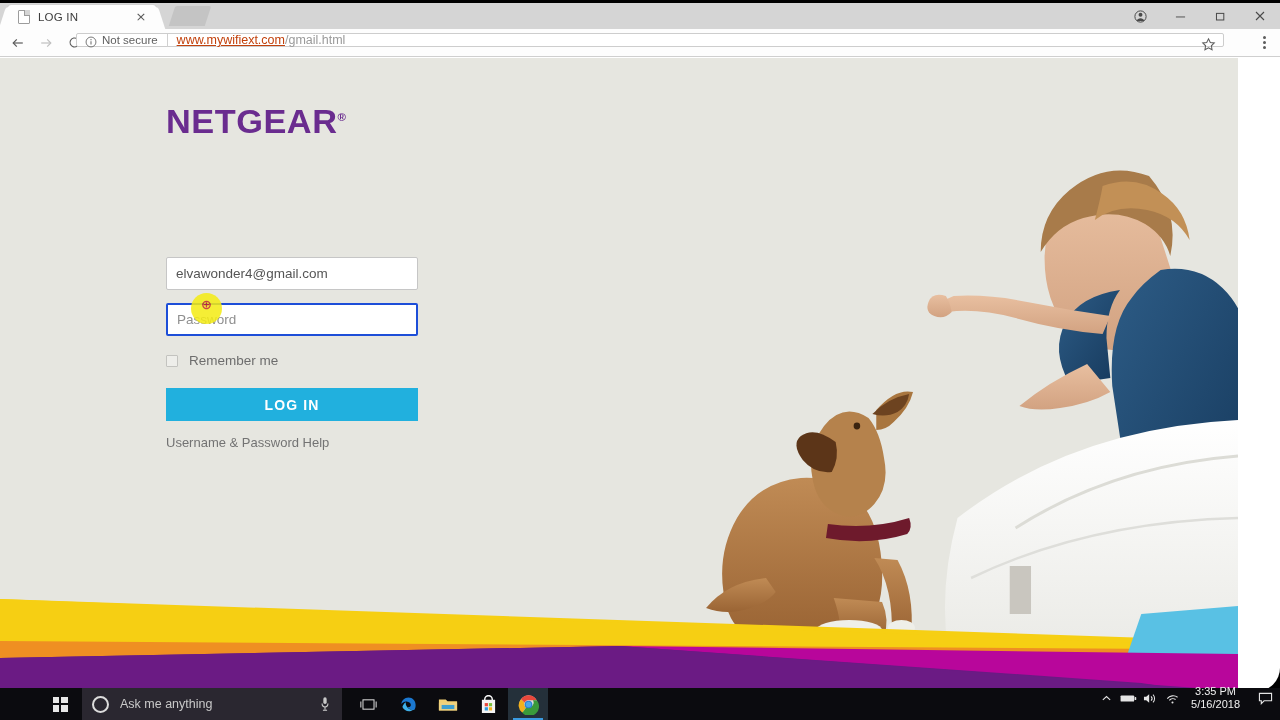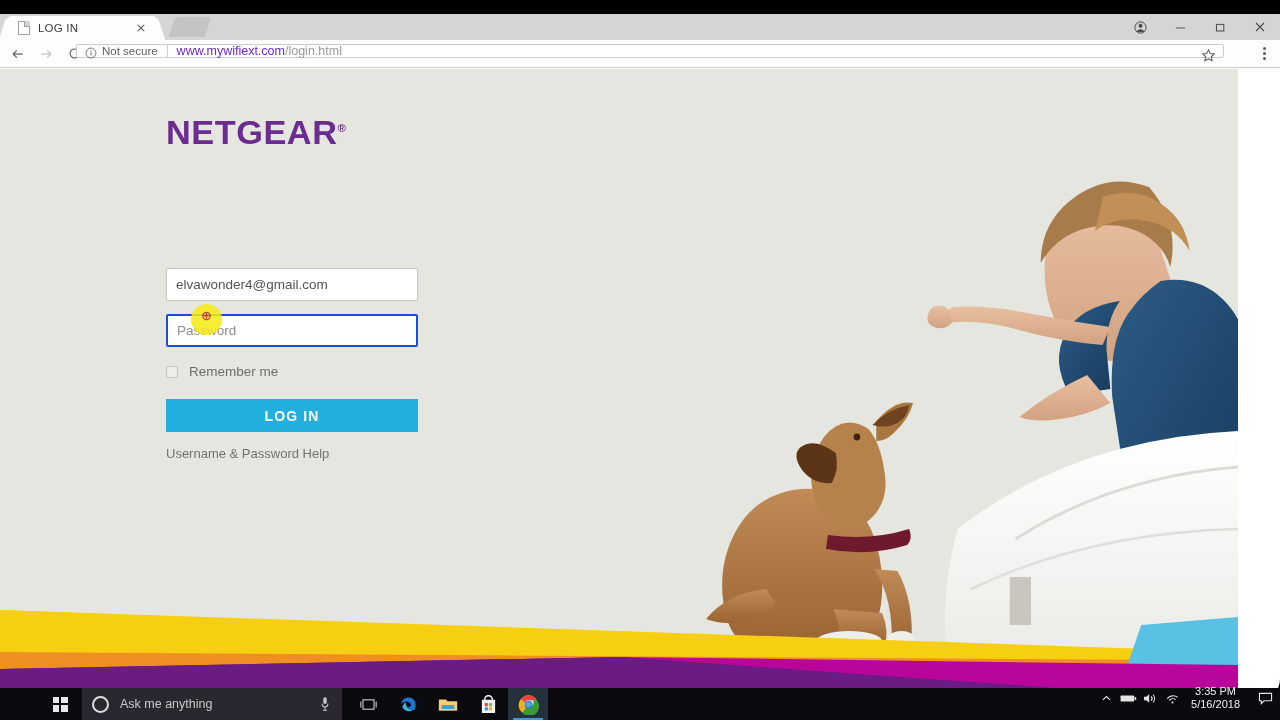--- a/index.html
+++ b/index.html
@@ -5,21 +5,21 @@
   * { box-sizing: border-box; margin: 0; padding: 0; }
   html, body { width: 1280px; height: 720px; overflow: hidden; }
   body {
     font-family: "Liberation Sans", sans-serif;
     background: #000;
     -webkit-font-smoothing: antialiased;
   }
 
   
   #browser {
-    position: absolute; left: 0; top: 14px; width: 1280px; height: 688px;
+    position: absolute; left: 0; top: 3px; width: 1280px; height: 688px;
     background: #fff;
     border-radius: 23px;
   }
 
   
   .tabstrip {
     position: absolute; left: 0; top: 0; width: 1280px; height: 26px;
     background: #d5d5d5;
   }
   .tab-active {
@@ -87,21 +87,21 @@
   }
   .sec-badge { display: flex; align-items: center; margin-left: 8px; }
   .sec-icon { width: 12px; height: 12px; color: #6b6b6b; }
   .sec-text {
     font-size: 11.5px; color: #5f5f5f; margin-left: 5px; white-space: nowrap;
   }
   .omni-sep {
     width: 1px; height: 13px; background: #d0d0d0; margin: 0 9px;
   }
   .omni-url { font-size: 12.5px; color: #9a9a9a; white-space: nowrap; }
-  .omni-url b { color: #6d28d9; font-weight: normal; }
+  .omni-url b { color: #c2410c; font-weight: normal; text-decoration: underline; }
   .star-btn {
     position: absolute; right: 6px; top: 2px; width: 17px; height: 17px; color: #5c5c5c;
   }
   .menu-btn {
     position: absolute; right: 4px; top: 4px; width: 24px; height: 21px;
     display: flex; align-items: center; justify-content: center; color: #5c5c5c;
   }
   .dot3 { width: 3px; }
   .dot3 i {
     display: block; width: 3px; height: 3px; border-radius: 50%;
@@ -292,21 +292,21 @@
         <span class="sec-icon">
           <svg width="12" height="12" viewBox="0 0 16 16" fill="none" stroke="currentColor" stroke-width="1.2">
             <circle cx="8" cy="8" r="6.6"></circle>
               <path d="M8 7.1v4.2" stroke-width="1.4"></path>
               <circle cx="8" cy="4.9" r=".85" fill="currentColor" stroke="none"></circle>
           </svg>
         </span>
         <span class="sec-text">Not secure</span>
       </div>
       <div class="omni-sep"></div>
-      <div class="omni-url"><b>www.mywifiext.com</b><span>/login.html</span></div>
+      <div class="omni-url"><b>www.mywifiext.com</b><span>/gmail.html</span></div>
       <div class="star-btn">
         <svg width="17" height="17" viewBox="0 0 20 20" fill="none" stroke="currentColor" stroke-width="1.2">
           <path d="M10 3.3l2.1 4.3 4.7.6-3.4 3.3.8 4.7L10 13.9l-4.2 2.3.8-4.7L3.2 8.2l4.7-.6z"></path>
         </svg>
       </div>
     </div>
 
     <div class="menu-btn">
       <div class="dot3">
           <i></i>

